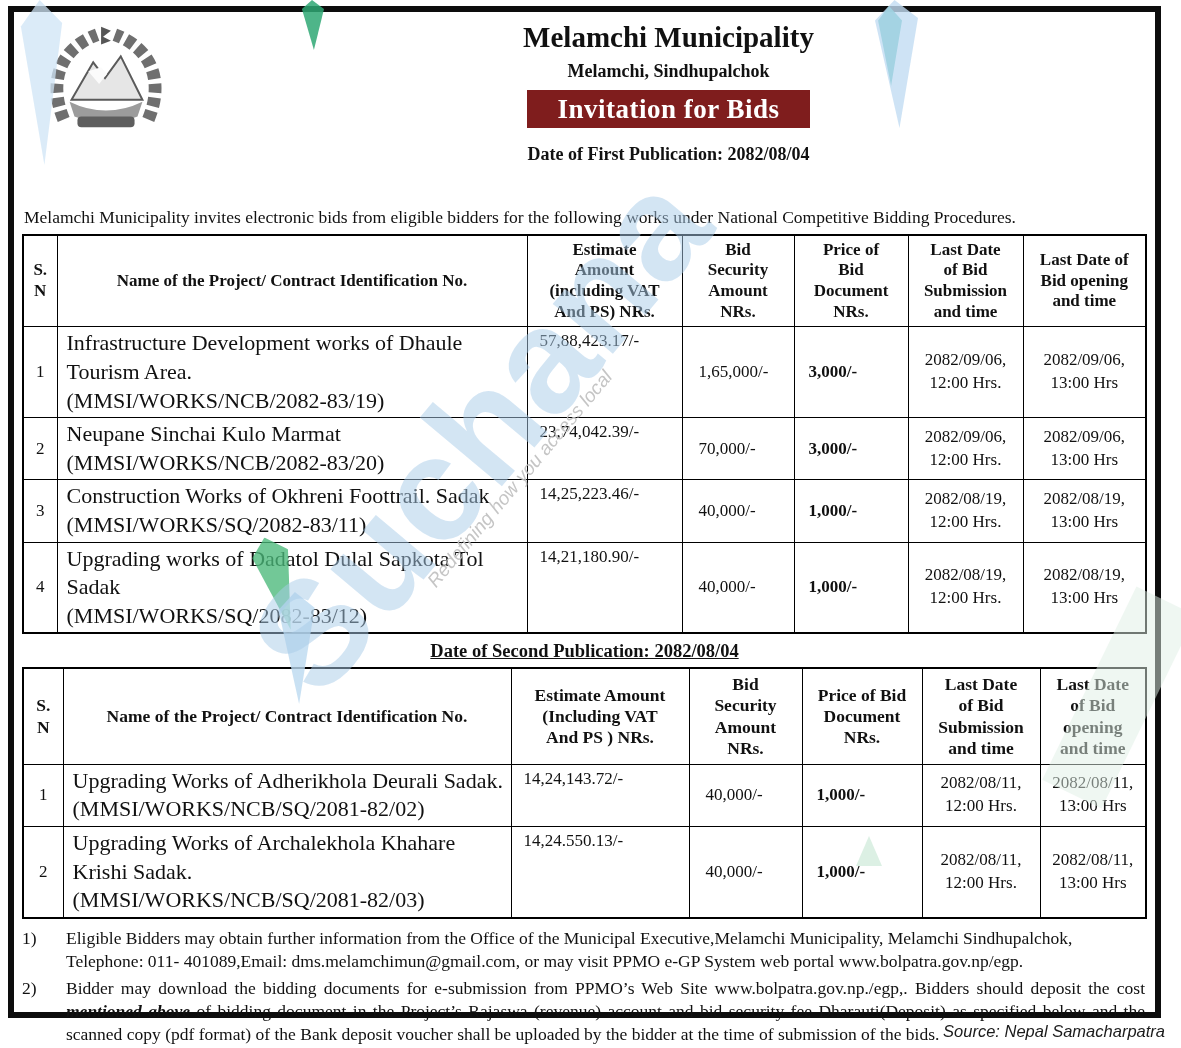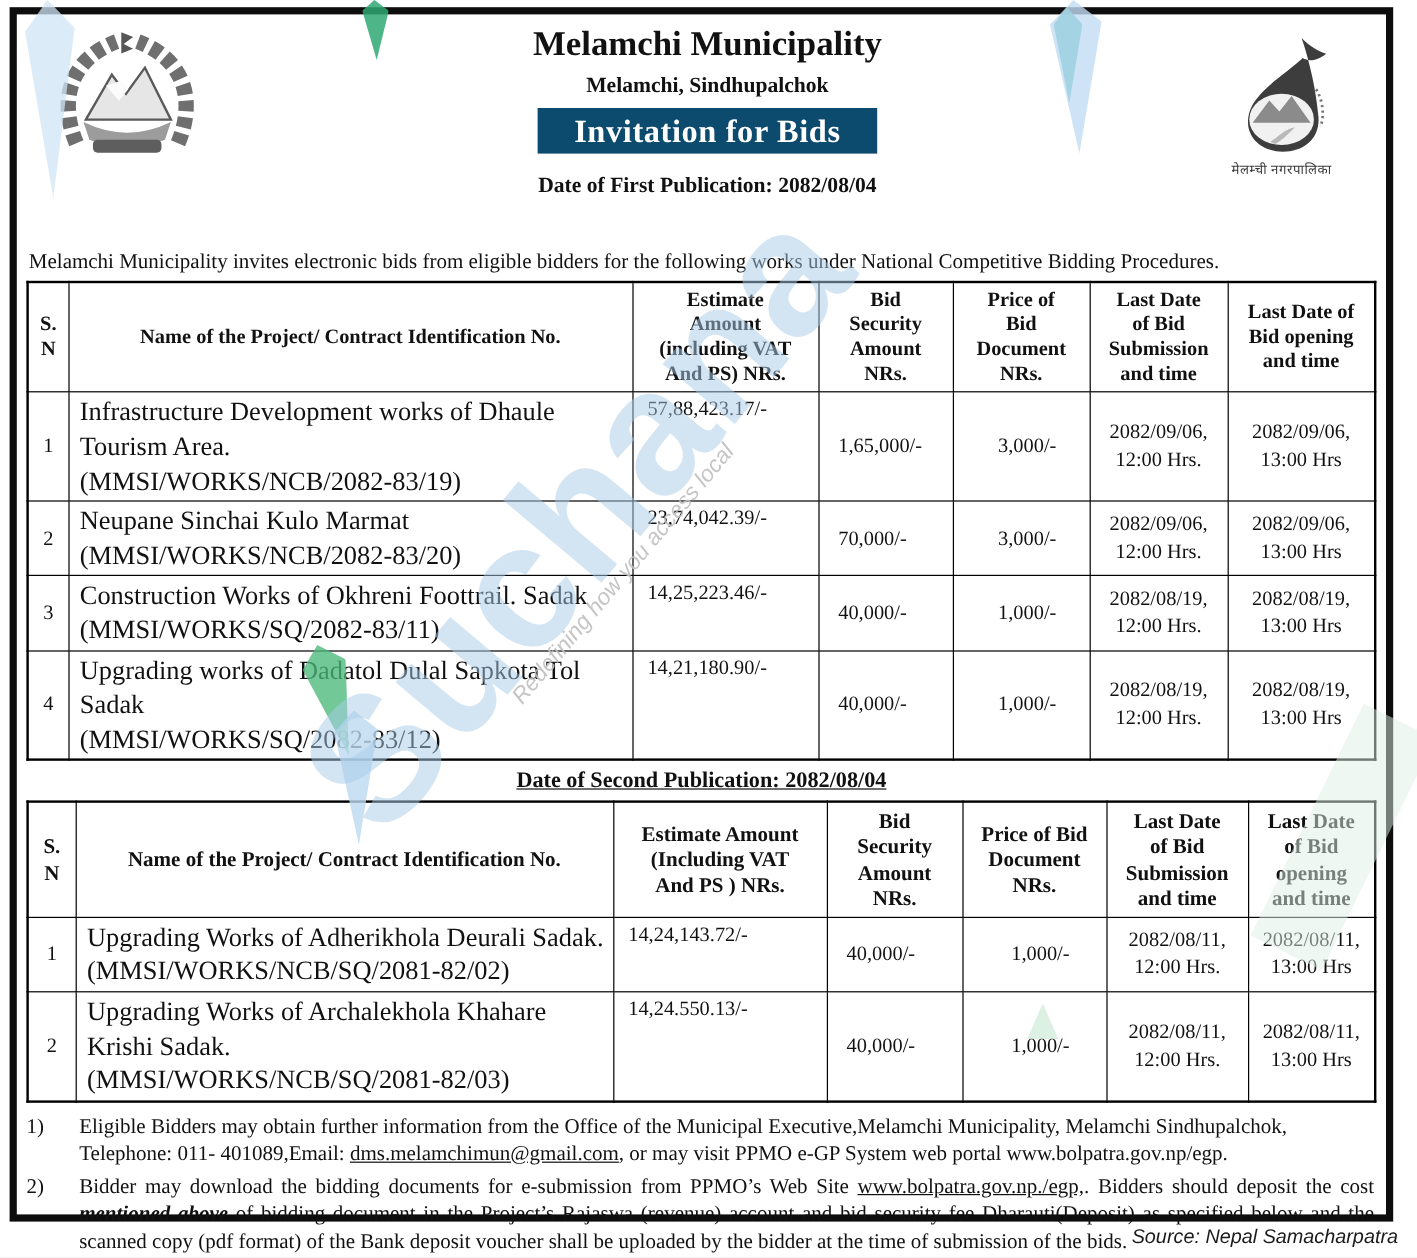--- a/index.html
+++ b/index.html
@@ -7,21 +7,21 @@
         font-family:"Liberation Serif","DejaVu Serif",serif;color:#111;}
   .frame{position:absolute;left:8px;top:6px;width:1153px;height:1012px;box-sizing:border-box;
          border:6px solid #0d0d0d;background:#fff;padding:0 8px;}
   
   .header{display:flex;align-items:flex-start;height:176px;padding-top:6px;}
   .logo-left{width:168px;display:flex;justify-content:center;padding-top:4px;}
   .hc{flex:1;text-align:center;}
   .title1{font-size:29px;font-weight:bold;line-height:1.1;margin-top:4px;}
   .title2{font-size:29px;font-weight:bold;line-height:1.1;margin-top:10px;}
   .place{font-size:18px;font-weight:bold;margin-top:7px;}
-  .banner{display:inline-block;background:#0c4a6e;color:#fff;font-weight:bold;font-size:27px;
+  .banner{display:inline-block;background:#7f1d1d;color:#fff;font-weight:bold;font-size:27px;
           line-height:34px;padding:2px 30px;margin-top:8px;letter-spacing:.5px;}
   .pubdate{font-size:18px;font-weight:bold;margin-top:16px;}
   .logo-right{width:158px;text-align:center;padding-top:10px;}
   .logo-caption{font-size:11px;color:#3a3a3a;margin-top:-4px;letter-spacing:.5px;}
   
   .intro{font-size:17.5px;margin:13px 2px 5px 2px;line-height:1.25;}
   
   table{border-collapse:collapse;width:100%;table-layout:fixed;font-size:17px;}
   table{border:2.5px solid #000;}
   th,td{border:1.6px solid #000;padding:2px 4px;box-sizing:border-box;}
@@ -30,32 +30,32 @@
   .t1 th{height:92px;font-size:17px;}
   .t1 td{height:58px;}
   .t2 th{height:96px;font-size:17.5px;}
   .t2 .r1 td{height:62px;}
   .t2 .r2 td{height:82px;}
   td.sn{text-align:center;vertical-align:middle;}
   td.name{vertical-align:middle;padding-left:9px;font-size:22px;line-height:1.3;}
   td.name .nm,td.name .cd{display:block;}
   td.est{vertical-align:top;padding:4px 4px 0 12px;text-align:left;}
   td.sec{vertical-align:middle;padding-left:16px;text-align:left;}
-  td.prc{vertical-align:middle;padding-left:14px;text-align:center;}
+  td.prc{vertical-align:middle;padding-left:14px;text-align:left;font-weight:bold;}
   td.dt{vertical-align:middle;text-align:center;line-height:1.35;}
   
   .secondpub{text-align:center;font-size:18.5px;font-weight:bold;margin:7px 0 5px 0;}
   .secondpub span{text-decoration:underline;}
   
   .notes{margin-top:8px;font-size:17.5px;line-height:1.3;}
   .note{display:flex;margin-top:5px;}
   .note-num{width:44px;flex:none;}
   .note-body{flex:1;padding-right:2px;}
   .note-body.just{text-align:justify;}
-  .u{text-decoration:underline;}
+  .u{}
   .bi{font-weight:bold;font-style:italic;}
   
   .signature{text-align:right;font-weight:bold;font-size:18.5px;margin-top:12px;padding-right:4px;}
   .source{position:absolute;right:16px;top:1022px;font-family:"Liberation Sans","DejaVu Sans",sans-serif;
           font-style:italic;font-size:16.5px;color:#1b1b1b;}
   
   .wm{position:absolute;left:0;top:0;width:100%;height:100%;pointer-events:none;z-index:5;}
   .wm-suchana{position:absolute;left:170px;top:348px;width:620px;text-align:center;
               font-family:"Liberation Sans","DejaVu Sans",sans-serif;font-weight:bold;font-size:148px;
               color:#a9cce9;opacity:.5;transform:rotate(-50deg);}
@@ -90,30 +90,20 @@
           <path d="M47,49 L58,62 L66,52 L60,45 Z" fill="#fbfbfb"></path>
           <path d="M28,80 Q65,98 102,80 L97,95 Q65,108 33,95 Z" fill="#9c9c9c"></path>
           <rect x="36" y="95" width="58" height="11" rx="4" fill="#5e5e5e"></rect>
         </svg>
       </div>
       <div class="hc">
         <div class="title1">Melamchi Municipality</div>
         <div class="place">Melamchi, Sindhupalchok</div>
         <div><span class="banner">Invitation for Bids</span></div>
         <div class="pubdate">Date of First Publication: 2082/08/04</div>
-      </div>
-      <div class="logo-right">
-        <svg width="112" height="104" viewBox="0 0 120 112">
-          <path d="M78,4 C 86,12 93,16 100,18 C 91,25 84,25 79,22 C 62,38 32,54 30,76 C 28,95 44,106 61,106 C 80,106 95,94 93,74 C 91,52 86,28 78,4 Z" fill="#3d3d3d"></path>
-          <ellipse cx="60" cy="77" rx="29" ry="23" fill="#f1f1f1"></ellipse>
-          <path d="M34,80 L49,60 L58,70 L69,56 L86,80 Z" fill="#8b8b8b"></path>
-          <path d="M50,97 C 58,92 62,86 72,84 C 64,92 60,96 54,99 Z" fill="#b9b9b9"></path>
-          <path d="M91,50 A 42 42 0 0 1 95,84" stroke="#777" stroke-width="2.5" fill="none" stroke-dasharray="2 3"></path>
-        </svg>
-        <div class="logo-caption">मेलम्ची नगरपालिका</div>
       </div>
     </div>
 
     <p class="intro">Melamchi Municipality invites electronic bids from eligible bidders for the following works under National Competitive Bidding Procedures.</p>
 
     <table class="t1">
       <colgroup>
         <col style="width:34px">
           <col style="width:470px">
           <col style="width:155px">

